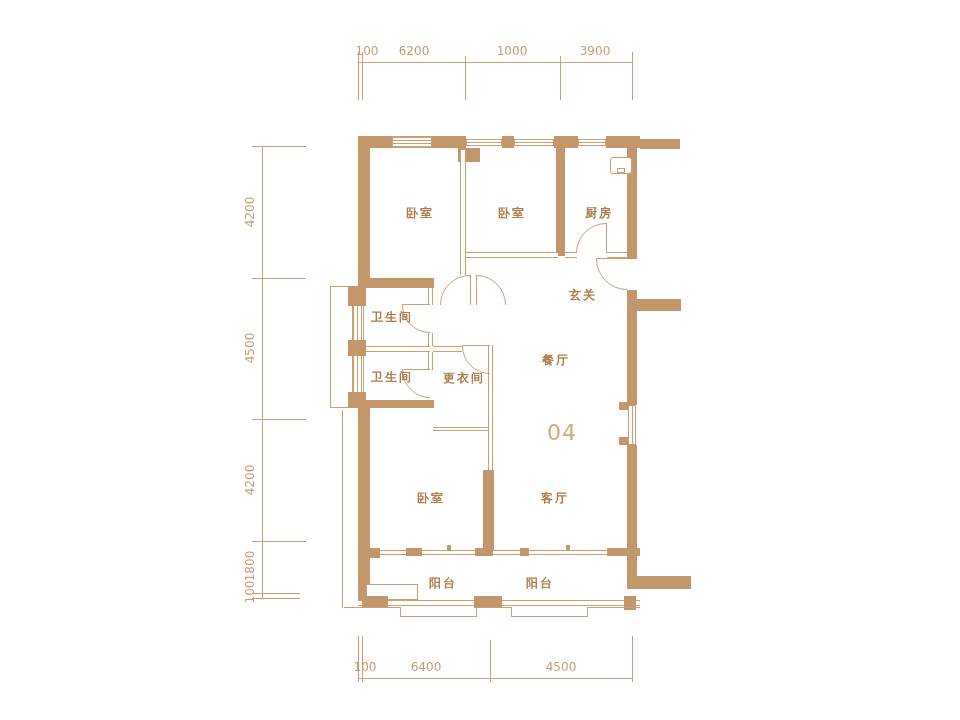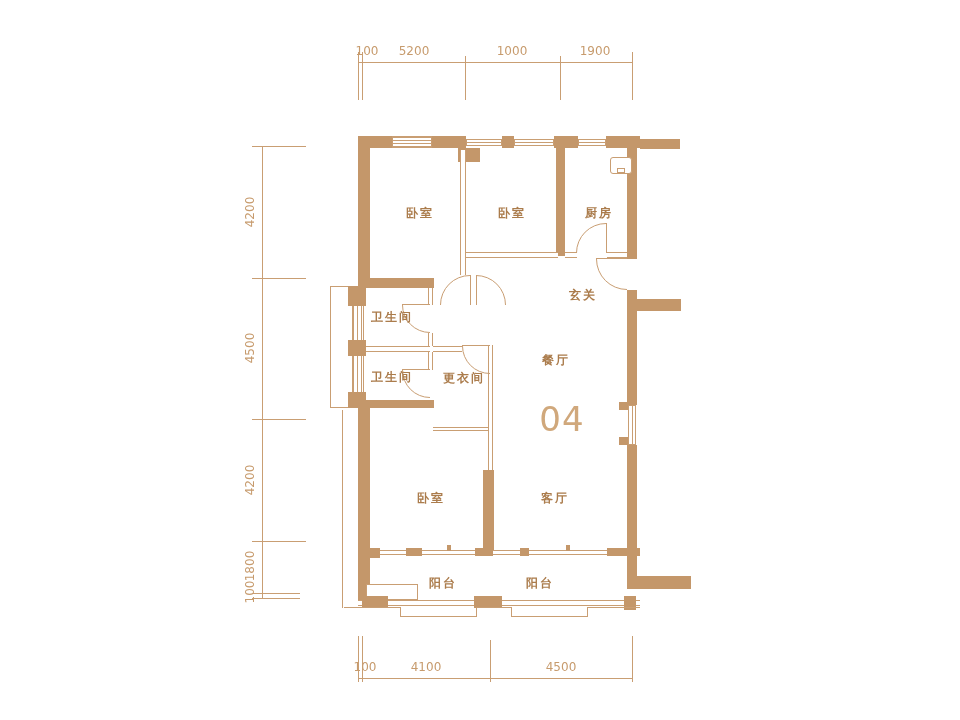--- a/index.html
+++ b/index.html
@@ -22,40 +22,40 @@
   .hatch-v{background-image:repeating-linear-gradient(to right,var(--line) 0 1px,transparent 1px 4px);}
   .mid-h{background-image:linear-gradient(var(--line),var(--line));background-size:100% 1px;background-position:center;background-repeat:no-repeat;}
   .mid-v{background-image:linear-gradient(var(--line),var(--line));background-size:1px 100%;background-position:center;background-repeat:no-repeat;}
   .qarc{position:absolute;overflow:hidden;}
   .qarc .c{position:absolute;width:200%;height:200%;border:1px solid var(--line);border-radius:50%;box-sizing:border-box;background:transparent;}
   .q-tl .c{left:0;top:0;}
   .q-tr .c{left:-100%;top:0;}
   .q-bl .c{left:0;top:-100%;}
   .room{position:absolute;transform:translate(-50%,-50%);color:var(--label);font-weight:bold;
         font-size:12px;letter-spacing:2px;white-space:nowrap;}
-  .unitnum{position:absolute;transform:translate(-50%,-50%);color:var(--unit);font-size:34px;letter-spacing:1px;}
+  .unitnum{position:absolute;transform:translate(-50%,-50%);color:var(--unit);font-size:22px;letter-spacing:1px;margin-top:13px;}
   .dim{position:absolute;transform:translate(-50%,-50%);color:var(--dim);font-size:12px;white-space:nowrap;}
   .dim.rot{transform:translate(-50%,-50%) rotate(-90deg);}
 </style>
 </head>
 <body>
 
 <div class="canvas">
 
   <div>
     <div class="ln" style="left:358px;top:62px;width:275px;height:1px"></div>
     <div class="ln" style="left:358px;top:52px;width:1px;height:48px"></div>
     <div class="ln" style="left:362px;top:52px;width:1px;height:48px"></div>
     <div class="ln" style="left:465px;top:56px;width:1px;height:44px"></div>
     <div class="ln" style="left:560px;top:56px;width:1px;height:44px"></div>
     <div class="ln" style="left:632px;top:52px;width:1px;height:48px"></div>
     <span class="dim" style="left:367px;top:51px">100</span>
-    <span class="dim" style="left:414px;top:51px">5200</span>
+    <span class="dim" style="left:414px;top:51px">6200</span>
     <span class="dim" style="left:512px;top:51px">1000</span>
-    <span class="dim" style="left:595px;top:51px">1900</span>
+    <span class="dim" style="left:595px;top:51px">3900</span>
   </div>
 
   <div>
     <div class="ln" style="left:262px;top:146px;width:1px;height:453px"></div>
     <div class="ln" style="left:252px;top:146px;width:54px;height:1px"></div>
     <div class="ln" style="left:252px;top:278px;width:54px;height:1px"></div>
     <div class="ln" style="left:252px;top:419px;width:54px;height:1px"></div>
     <div class="ln" style="left:252px;top:541px;width:54px;height:1px"></div>
     <div class="ln" style="left:252px;top:593px;width:48px;height:1px"></div>
     <div class="ln" style="left:252px;top:598px;width:48px;height:1px"></div>
@@ -66,21 +66,21 @@
     <span class="dim rot" style="left:250px;top:592px">100</span>
   </div>
 
   <div>
     <div class="ln" style="left:358px;top:678px;width:275px;height:1px"></div>
     <div class="ln" style="left:358px;top:636px;width:1px;height:46px"></div>
     <div class="ln" style="left:362px;top:636px;width:1px;height:46px"></div>
     <div class="ln" style="left:490px;top:640px;width:1px;height:42px"></div>
     <div class="ln" style="left:632px;top:636px;width:1px;height:46px"></div>
     <span class="dim" style="left:365px;top:667px">100</span>
-    <span class="dim" style="left:426px;top:667px">4100</span>
+    <span class="dim" style="left:426px;top:667px">6400</span>
     <span class="dim" style="left:561px;top:667px">4500</span>
   </div>
 
   <div class="w" style="left:358px;top:136px;width:34px;height:12px"></div>
   <div class="win hatch-h" style="left:392px;top:136px;width:40px;height:12px"></div>
   <div class="w" style="left:432px;top:136px;width:34px;height:12px"></div>
   <div class="win mid-h" style="left:466px;top:139px;width:36px;height:7px"></div>
   <div class="w" style="left:502px;top:136px;width:12px;height:12px"></div>
   <div class="win mid-h" style="left:514px;top:139px;width:40px;height:7px"></div>
   <div class="w" style="left:554px;top:136px;width:24px;height:12px"></div>

